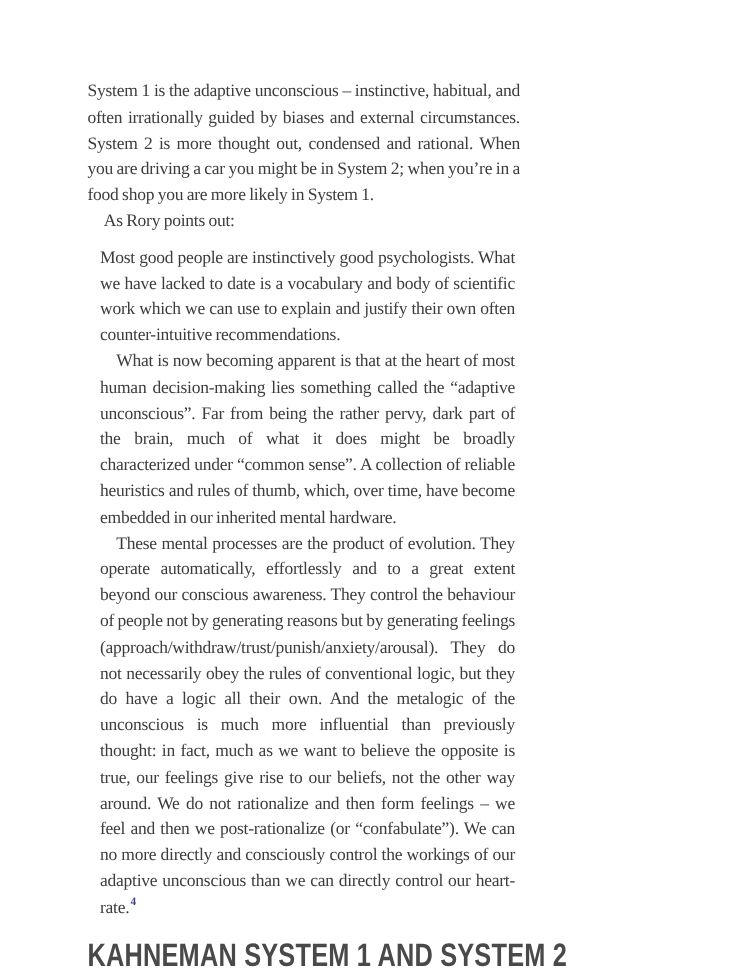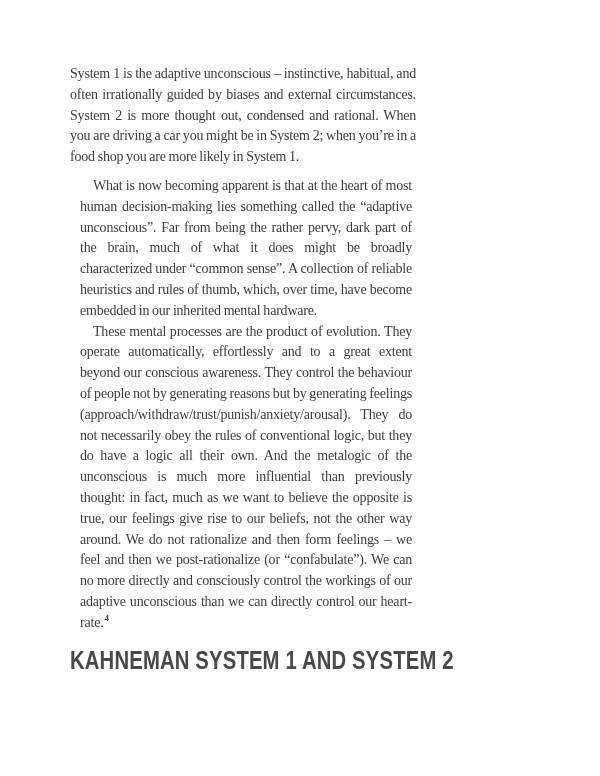--- a/index.html
+++ b/index.html
@@ -53,22 +53,24 @@
     transform: scaleX(0.78);
     transform-origin: 0 50%;
   }
 </style>
 </head>
 <body>
 
 <main class="page">
   <section class="bodytext">
     <p>System 1 is the adaptive unconscious – instinctive, habitual, and often irrationally guided by biases and external circumstances. System 2 is more thought out, condensed and rational. When you are driving a car you might be in System 2; when you’re in a food shop you are more likely in System 1.</p>
+    <p class="indent">As Rory points out:</p>
 
     <blockquote class="pullquote">
+      <p>Most good people are instinctively good psychologists. What we have lacked to date is a vocabulary and body of scientific work which we can use to explain and justify their own often counter-intuitive recommendations.</p>
       <p class="indent">What is now becoming apparent is that at the heart of most human decision-making lies something called the “adaptive unconscious”. Far from being the rather pervy, dark part of the brain, much of what it does might be broadly characterized under “common sense”. A collection of reliable heuristics and rules of thumb, which, over time, have become embedded in our inherited mental hardware.</p>
       <p class="indent">
         <span>These mental processes are the product of evolution. They operate automatically, effortlessly and to a great extent beyond our conscious awareness. They control the behaviour of people not by generating reasons but by generating feelings (approach/withdraw/trust/punish/anxiety/arousal). They do not necessarily obey the rules of conventional logic, but they do have a logic all their own. And the metalogic of the unconscious is much more influential than previously thought: in fact, much as we want to believe the opposite is true, our feelings give rise to our beliefs, not the other way around. We do not rationalize and then form feelings – we feel and then we post-rationalize (or “confabulate”). We can no more directly and consciously control the workings of our adaptive unconscious than we can directly control our heart-rate.</span><sup class="fn">4</sup>
       </p>
     </blockquote>
   </section>
 
   <h1 class="section-heading">KAHNEMAN SYSTEM 1 AND SYSTEM 2</h1>
 </main>
 

